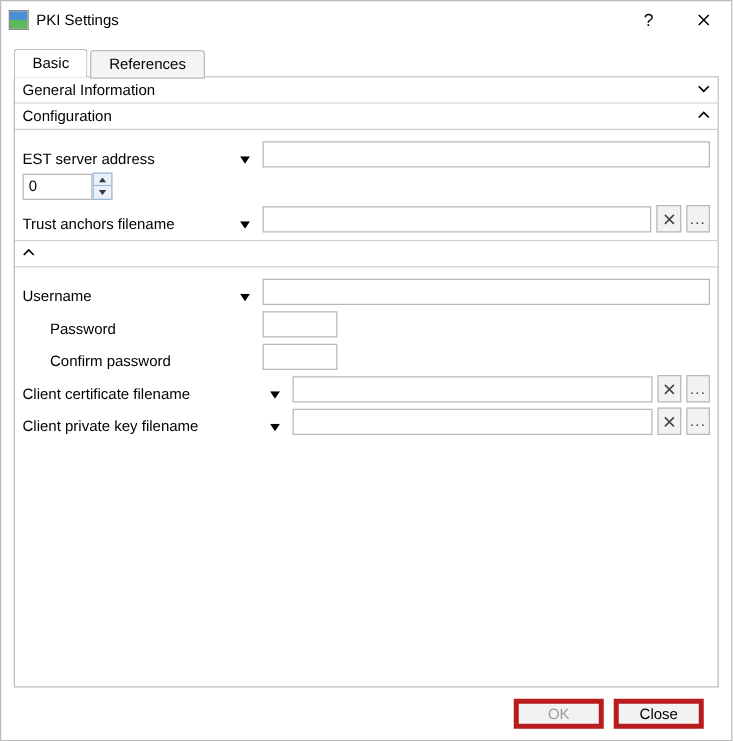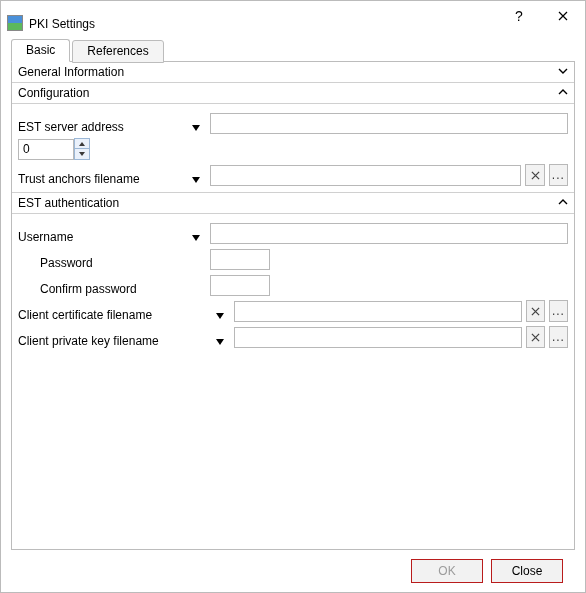--- a/index.html
+++ b/index.html
@@ -1,20 +1,20 @@
 <!DOCTYPE html>
 <html><head>
 <meta charset="utf-8">
 <style>
   * { box-sizing: border-box; font-family: "Segoe UI", Tahoma, sans-serif; font-size: 12px; }
   html, body { margin: 0; padding: 0; }
   body { width: 586px; height: 593px; background: #fff; border: 1px solid #bbb; display: flex; flex-direction: column; }
 
   
-  .titlebar { height: 30px; display: flex; align-items: flex-end; padding: 0 0 0 6px; }
+  .titlebar { height: 30px; display: flex; align-items: center; padding: 0 0 0 6px; }
   .titlebar .app-icon { width: 16px; height: 16px; margin-right: 6px; background: linear-gradient(to bottom, #4a90d9 0 50%, #5cb85c 50% 100%); border: 1px solid #888; }
   .titlebar .title { flex: 1; color: #000; }
   .titlebar .win-btn { width: 44px; height: 30px; display: flex; align-items: center; justify-content: center; color: #000; cursor: pointer; }
   .titlebar .help { font-size: 14px; }
   .titlebar .close svg { width: 10px; height: 10px; stroke: #000; stroke-width: 1.2; }
 
   
   .outer-pad { padding: 8px 10px 0 10px; flex: 1; display: flex; flex-direction: column; }
 
   
@@ -53,21 +53,21 @@
   .spin-btn svg { width: 6px; height: 4px; fill: #3a3a3a; }
 
   .icon-btn { width: 22px; height: 22px; border: 1px solid #b8b8b8; background: #f2f2f2; display: flex; align-items: center; justify-content: center; cursor: pointer; }
   .icon-btn svg { width: 9px; height: 9px; stroke: #444; stroke-width: 1.4; }
   .icon-btn .dots { font-size: 12px; line-height: 0; letter-spacing: 1px; color: #333; }
 
   .filler { flex: 1; }
 
   
   .footer { height: 42px; display: flex; align-items: center; justify-content: flex-end; gap: 8px; padding: 0 12px; }
-  .btn { width: 72px; height: 24px; border: 1px solid #b91c1c; background: #f2f2f2; cursor: pointer; }
+  .btn { width: 72px; height: 24px; border: 4px solid #b91c1c; background: #f2f2f2; cursor: pointer; }
   .btn:disabled { color: #9c9c9c; background: #f2f2f2; cursor: default; }
 </style>
 </head>
 <body>
 
 <div class="titlebar">
   <div class="app-icon"></div>
   <div class="title">PKI Settings</div>
   <div class="win-btn help">?</div>
   <div class="win-btn close">
@@ -157,21 +157,20 @@
           </div>
           <div class="icon-btn" title="Browse">
             <span class="dots">...</span>
           </div>
         </div>
       </div>
 
     </div>
 
     <div class="group-header" style="border-top:none">
-      <span>EST authentication</span>
       <span class="chev">
         <svg viewBox="0 0 10 10">
             <path d="M1 7 L5 3 L9 7"></path>
           </svg>
       </span>
     </div>
     <div class="group-body" style="border-bottom:none">
 
       <div class="row label-narrow">
         <div class="label-cell">

